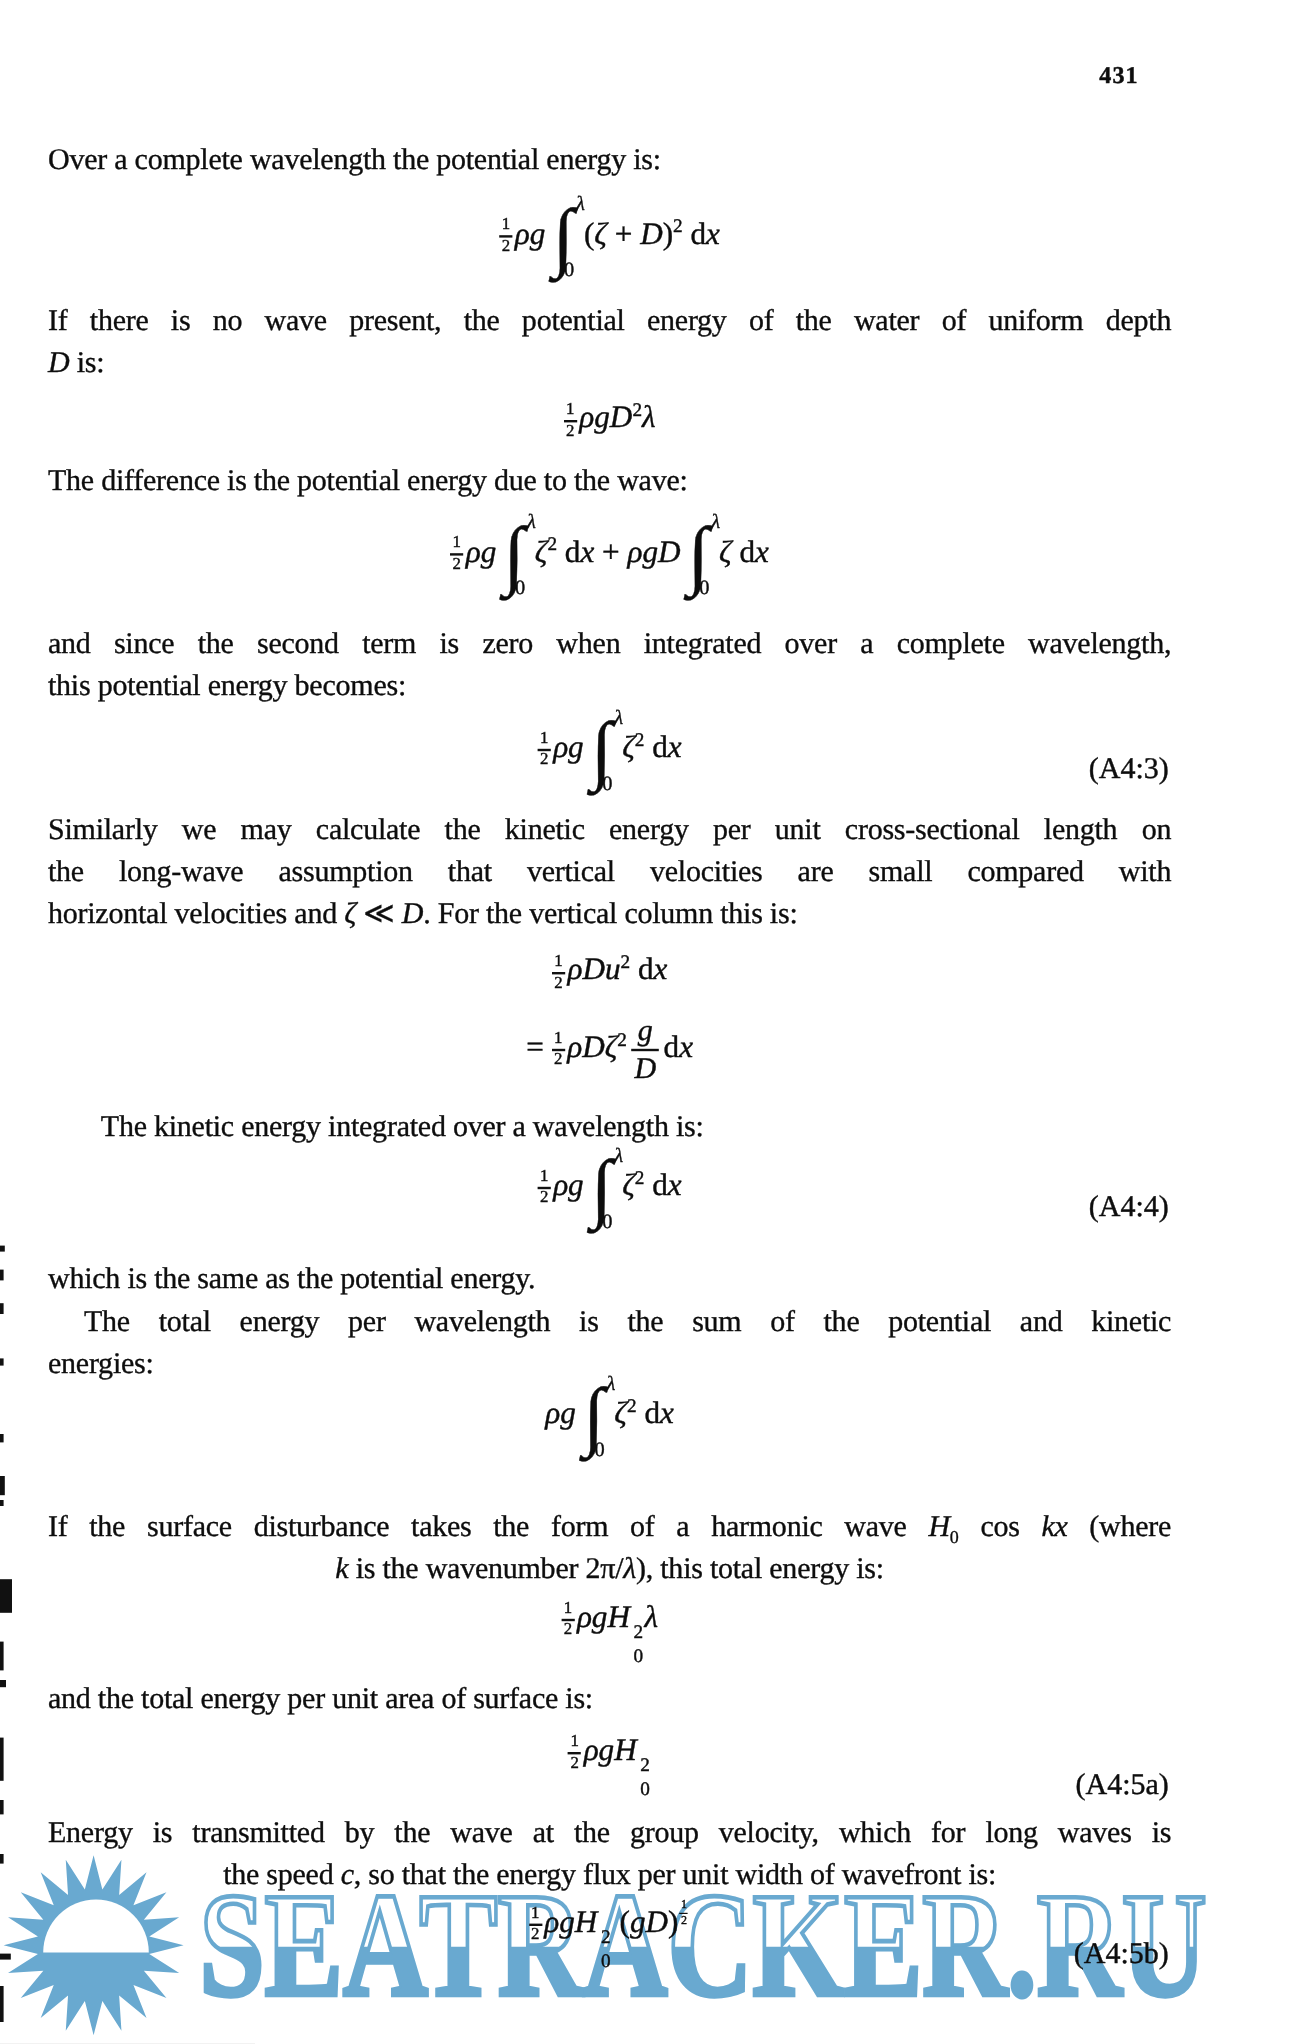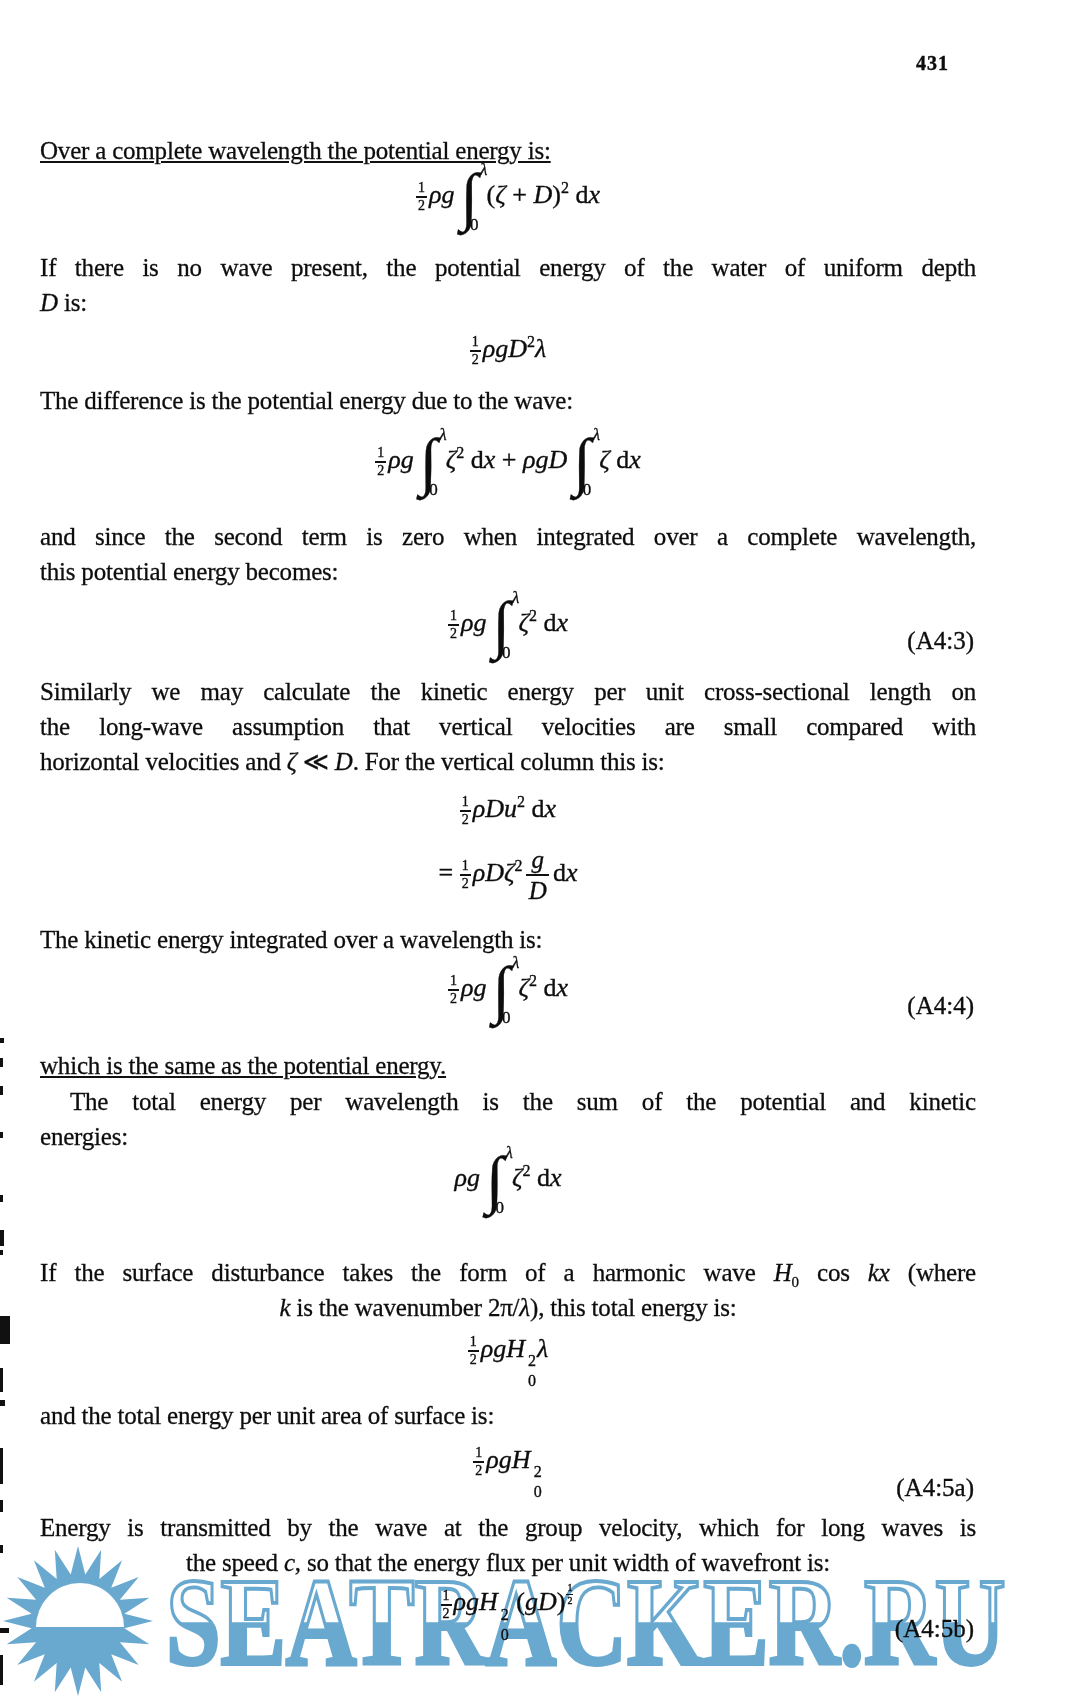--- a/index.html
+++ b/index.html
@@ -73,21 +73,21 @@
       <path fill="#ffffff" d="M34,84 A44,44 0 0 1 122,84 Z"></path>
     </svg>
     <div class="wm-text">
       <span class="wm-copy wm-outline">SEATRACKER.RU</span>
       <span class="wm-copy wm-solid">SEATRACKER.RU</span>
     </div>
   </div>
 
   <div class="content">
     <div class="pagenum">431</div>
-  <div class="line" style="top: 133px; text-decoration: underline;">Over a complete wavelength the potential energy is:</div>
+  <div class="line" style="top: 116px;">Over a complete wavelength the potential energy is:</div>
       <div class="formula" style="top: 155px; height: 84px;">
         <span class="math"><span class="sfrac">
             <span class="n">1</span>
             <span class="d">2</span>
           </span><i>ρg</i><span class="intwrap">
             <span class="isym">∫</span>
             <span class="ilims">
               <span class="iu"><i>λ</i></span>
               <span class="il">0</span>
             </span>
@@ -146,35 +146,35 @@
       </div>
       <div class="formula" style="top: 846px; height: 58px;">
         <span class="math">= <span class="sfrac">
             <span class="n">1</span>
             <span class="d">2</span>
           </span><i>ρDζ</i><sup>2</sup><span class="dfrac">
             <span class="dn"><i>g</i></span>
             <span class="dd"><i>D</i></span>
           </span>d<i>x</i></span>
       </div>
-      <div class="line" style="top: 922px;">The kinetic energy integrated over a wavelength is:</div>
+      <div class="line" style="top: 922px; margin-left: 44px;">The kinetic energy integrated over a wavelength is:</div>
       <div class="formula" style="top: 948px; height: 84px;">
         <span class="math"><span class="sfrac">
             <span class="n">1</span>
             <span class="d">2</span>
           </span><i>ρg</i><span class="intwrap">
             <span class="isym">∫</span>
             <span class="ilims">
               <span class="iu"><i>λ</i></span>
               <span class="il">0</span>
             </span>
           </span><i>ζ</i><sup>2</sup> d<i>x</i></span>
         <span class="eqlabel">(A4:4)</span>
       </div>
-      <div class="line" style="top: 1048px; text-decoration: underline;">which is the same as the potential energy.</div>
+      <div class="line" style="top: 1048px;">which is the same as the potential energy.</div>
       <div class="line just indent" style="top: 1084px;">The total energy per wavelength is the sum of the potential and kinetic</div>
       <div class="line" style="top: 1119px;">energies:</div>
       <div class="formula" style="top: 1138px; height: 84px;">
         <span class="math"><i>ρg</i><span class="intwrap">
             <span class="isym">∫</span>
             <span class="ilims">
               <span class="iu"><i>λ</i></span>
               <span class="il">0</span>
             </span>
           </span><i>ζ</i><sup>2</sup> d<i>x</i></span>

